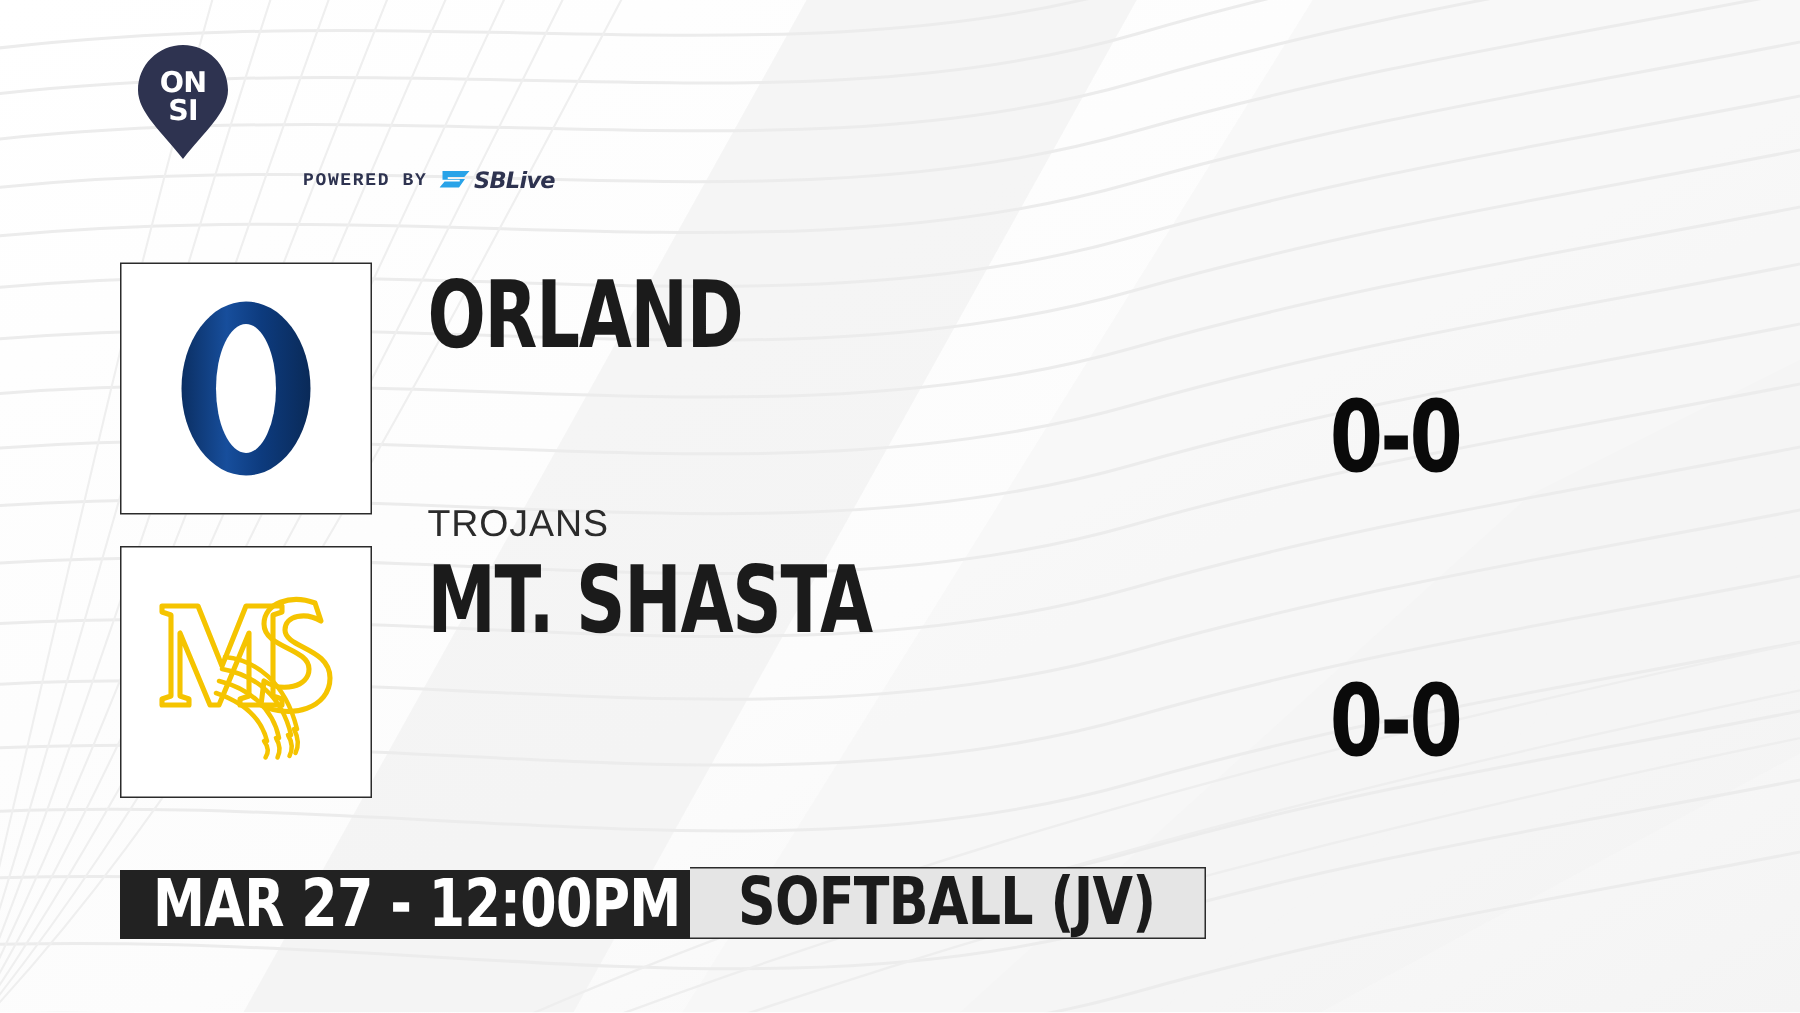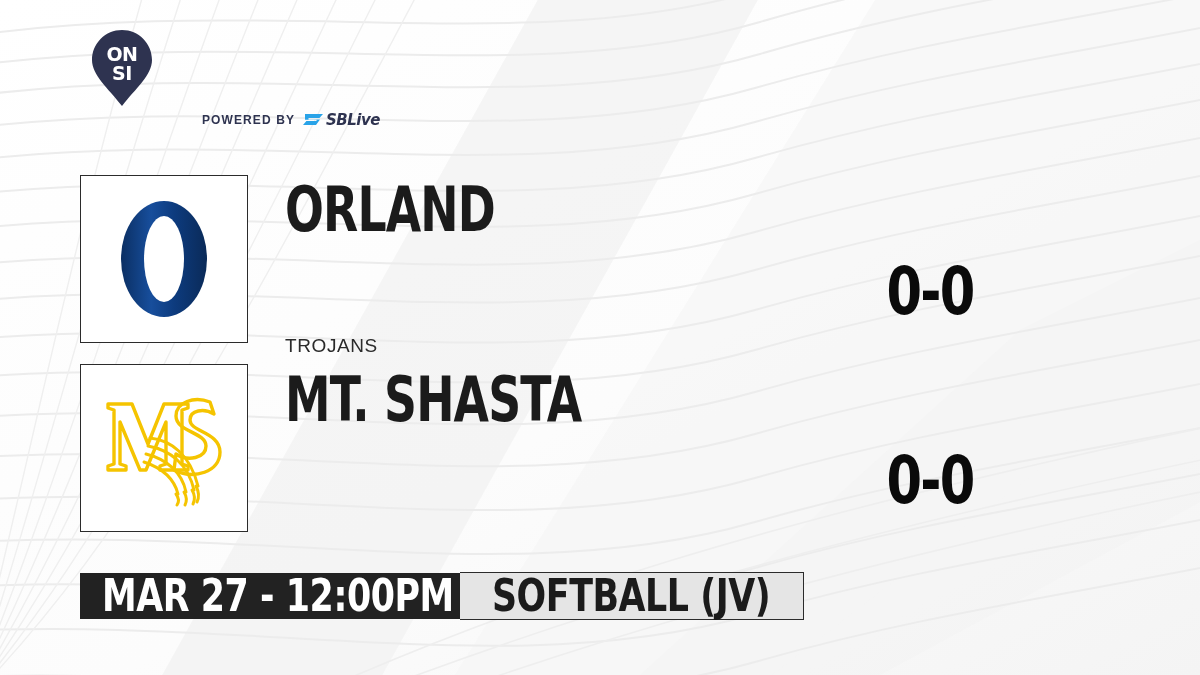--- a/index.html
+++ b/index.html
@@ -57,21 +57,21 @@
     height: 80px;
     flex: 0 0 auto;
   }
   .brand-sub {
     display: flex;
     align-items: center;
     margin-top: 4px;
     margin-left: 122px;
   }
   .powered-by {
-    font-family: Liberation Sans, sans-serif;
+    font-family: Liberation Mono, monospace;
     font-weight: 700;
     font-size: 12px;
     letter-spacing: 1.1px;
     color: #2E3350;
     white-space: nowrap;
   }
   .sblive-logo {
     margin-left: 8px;
     height: 19px;
     width: 108px;
@@ -126,21 +126,21 @@
   }
   .team-row.away .team-name { top: 4px; }
   .team-row.home .team-name { top: 5px; }
 
   .mascot {
     position: absolute;
     left: 205px;
     top: 160px;
     font-family: "Liberation Sans", sans-serif;
     font-weight: 400;
-    font-size: 19px;
+    font-size: 25px;
     letter-spacing: 0.6px;
     color: #2b2b2b;
     white-space: nowrap;
   }
 
   .score {
     position: absolute;
     right: 80px;
     width: 220px;
     text-align: center;
@@ -156,21 +156,21 @@
   .team-row.away .score { top: 84px; }
   .team-row.home .score { top: 84px; }
 
   
   .infobar {
     position: absolute;
     left: 80px;
     top: 566px;
     height: 60px;
     display: flex;
-    align-items: center;
+    align-items: flex-end;
   }
   .infobar-date {
     background: #222222;
     color: #ffffff;
     display: flex;
     align-items: center;
     padding: 0 22px;
     box-sizing: border-box;
     width: 380px;
   }

